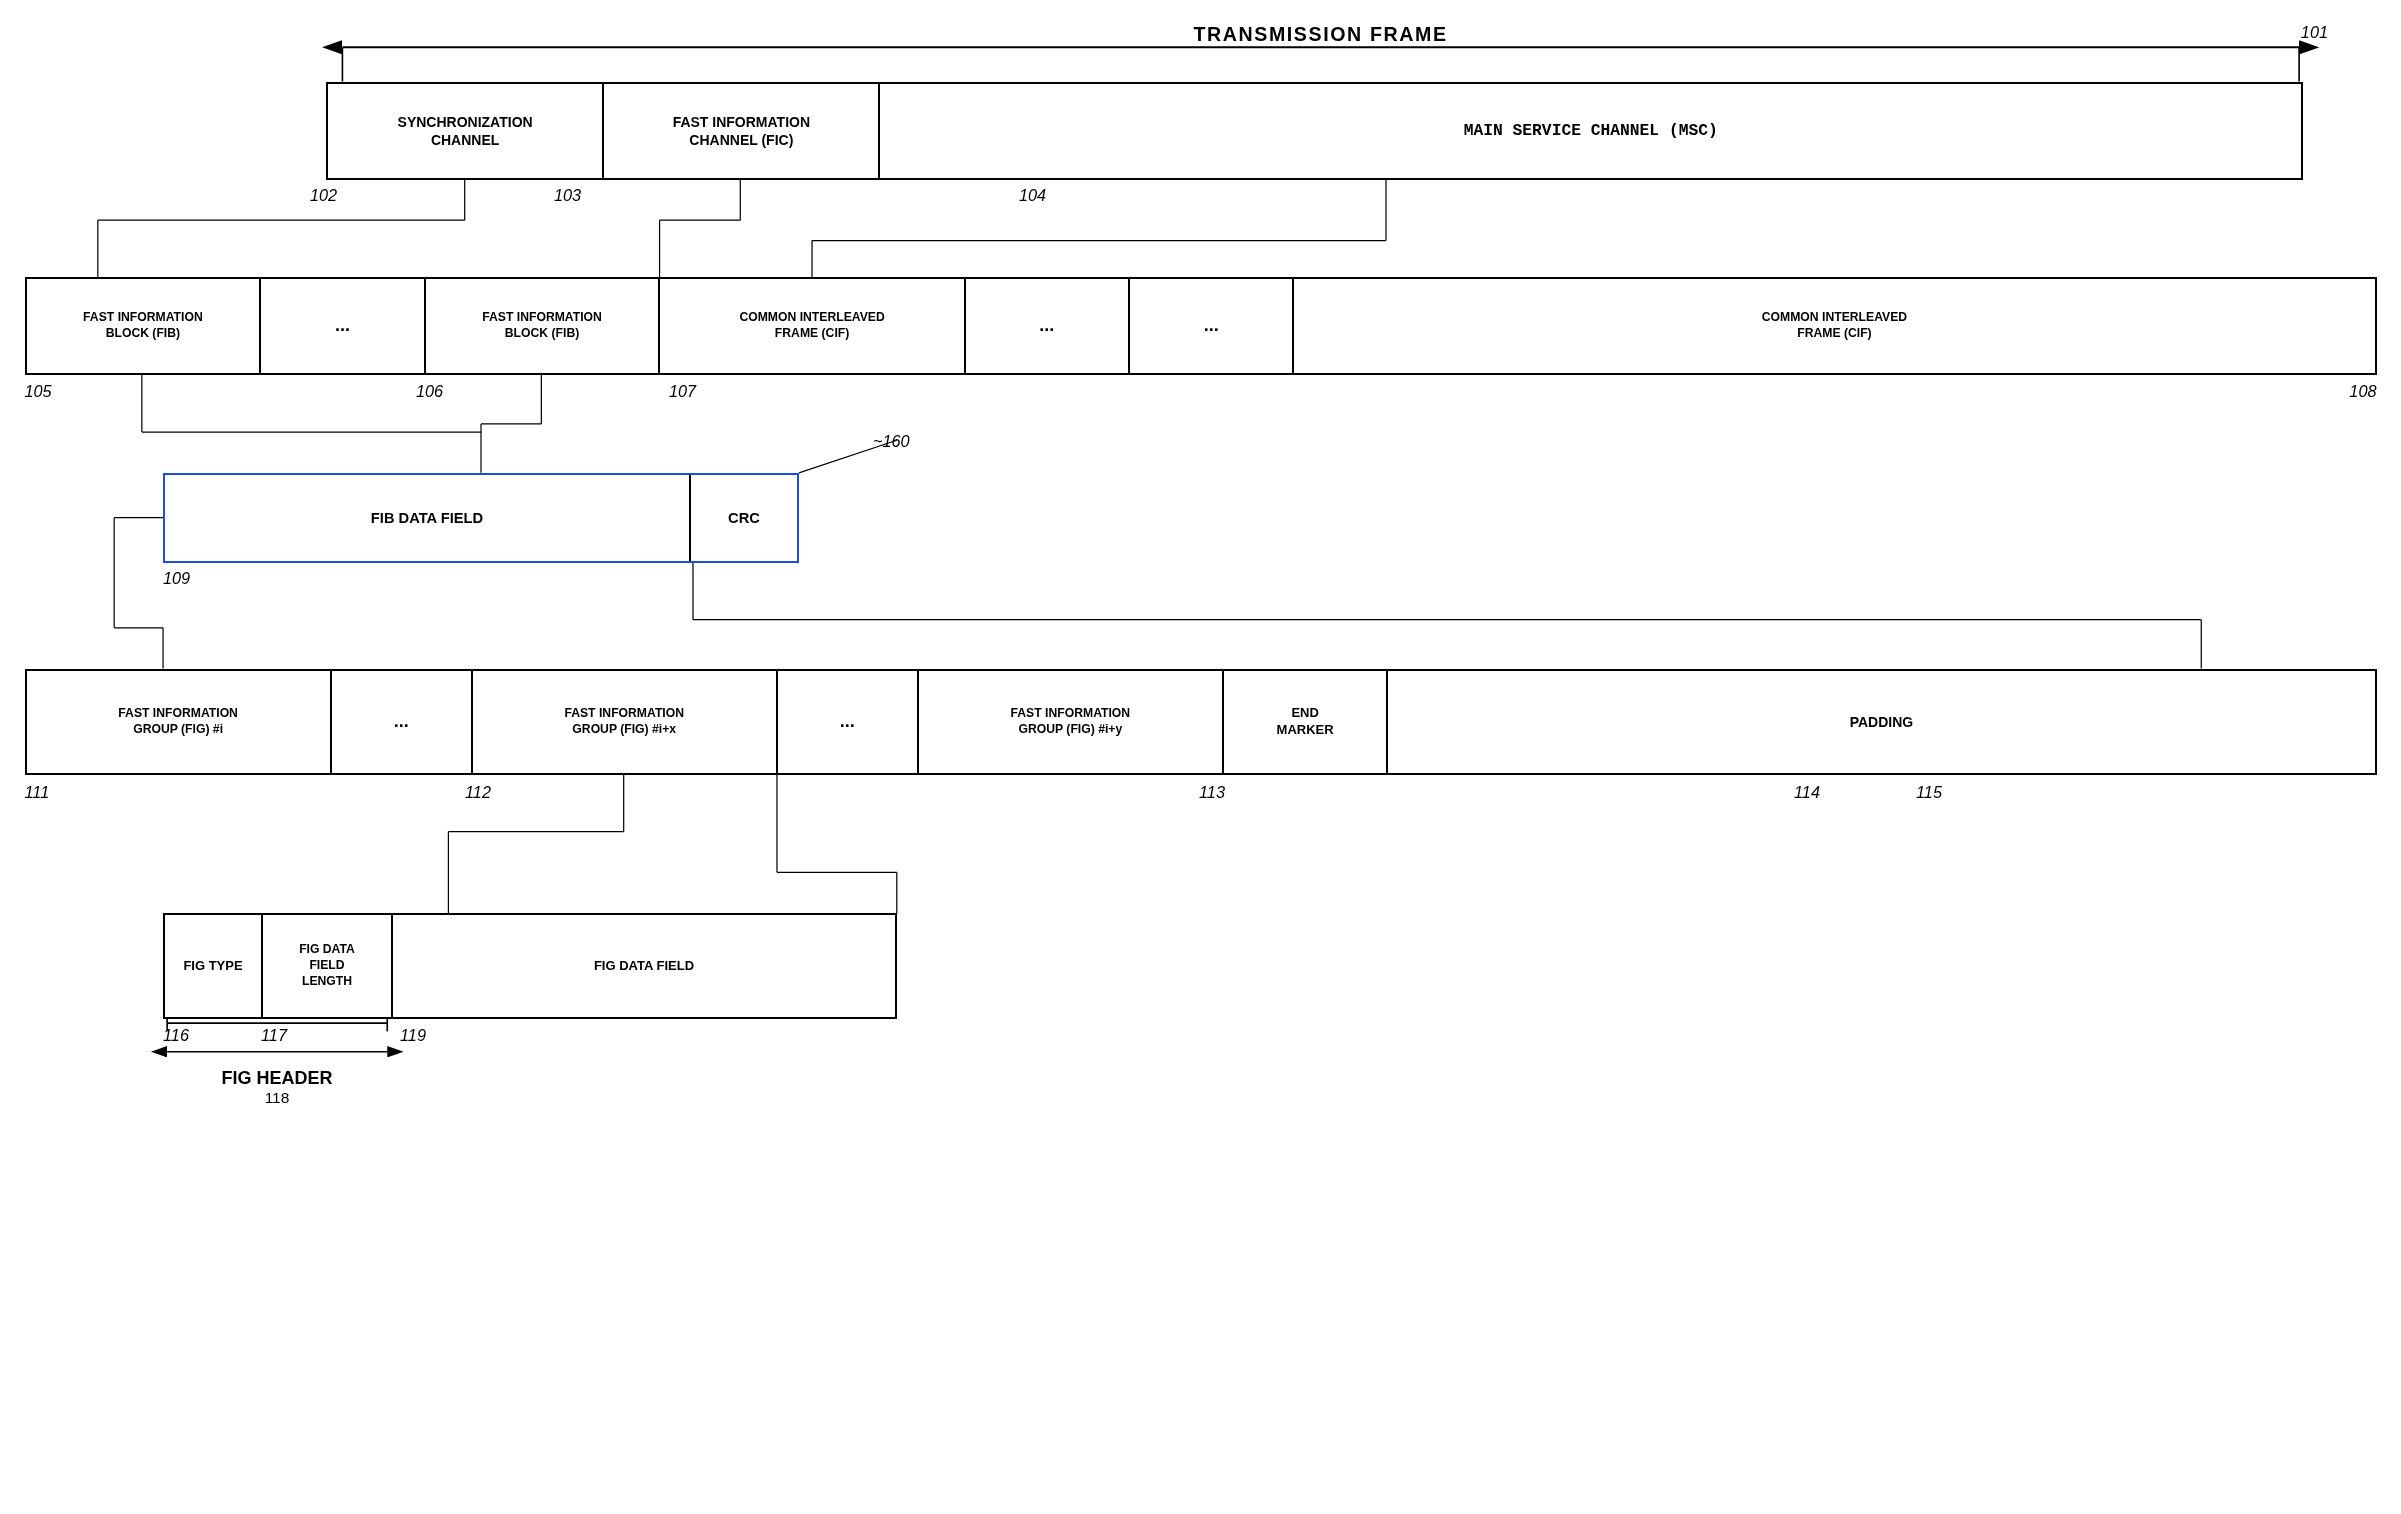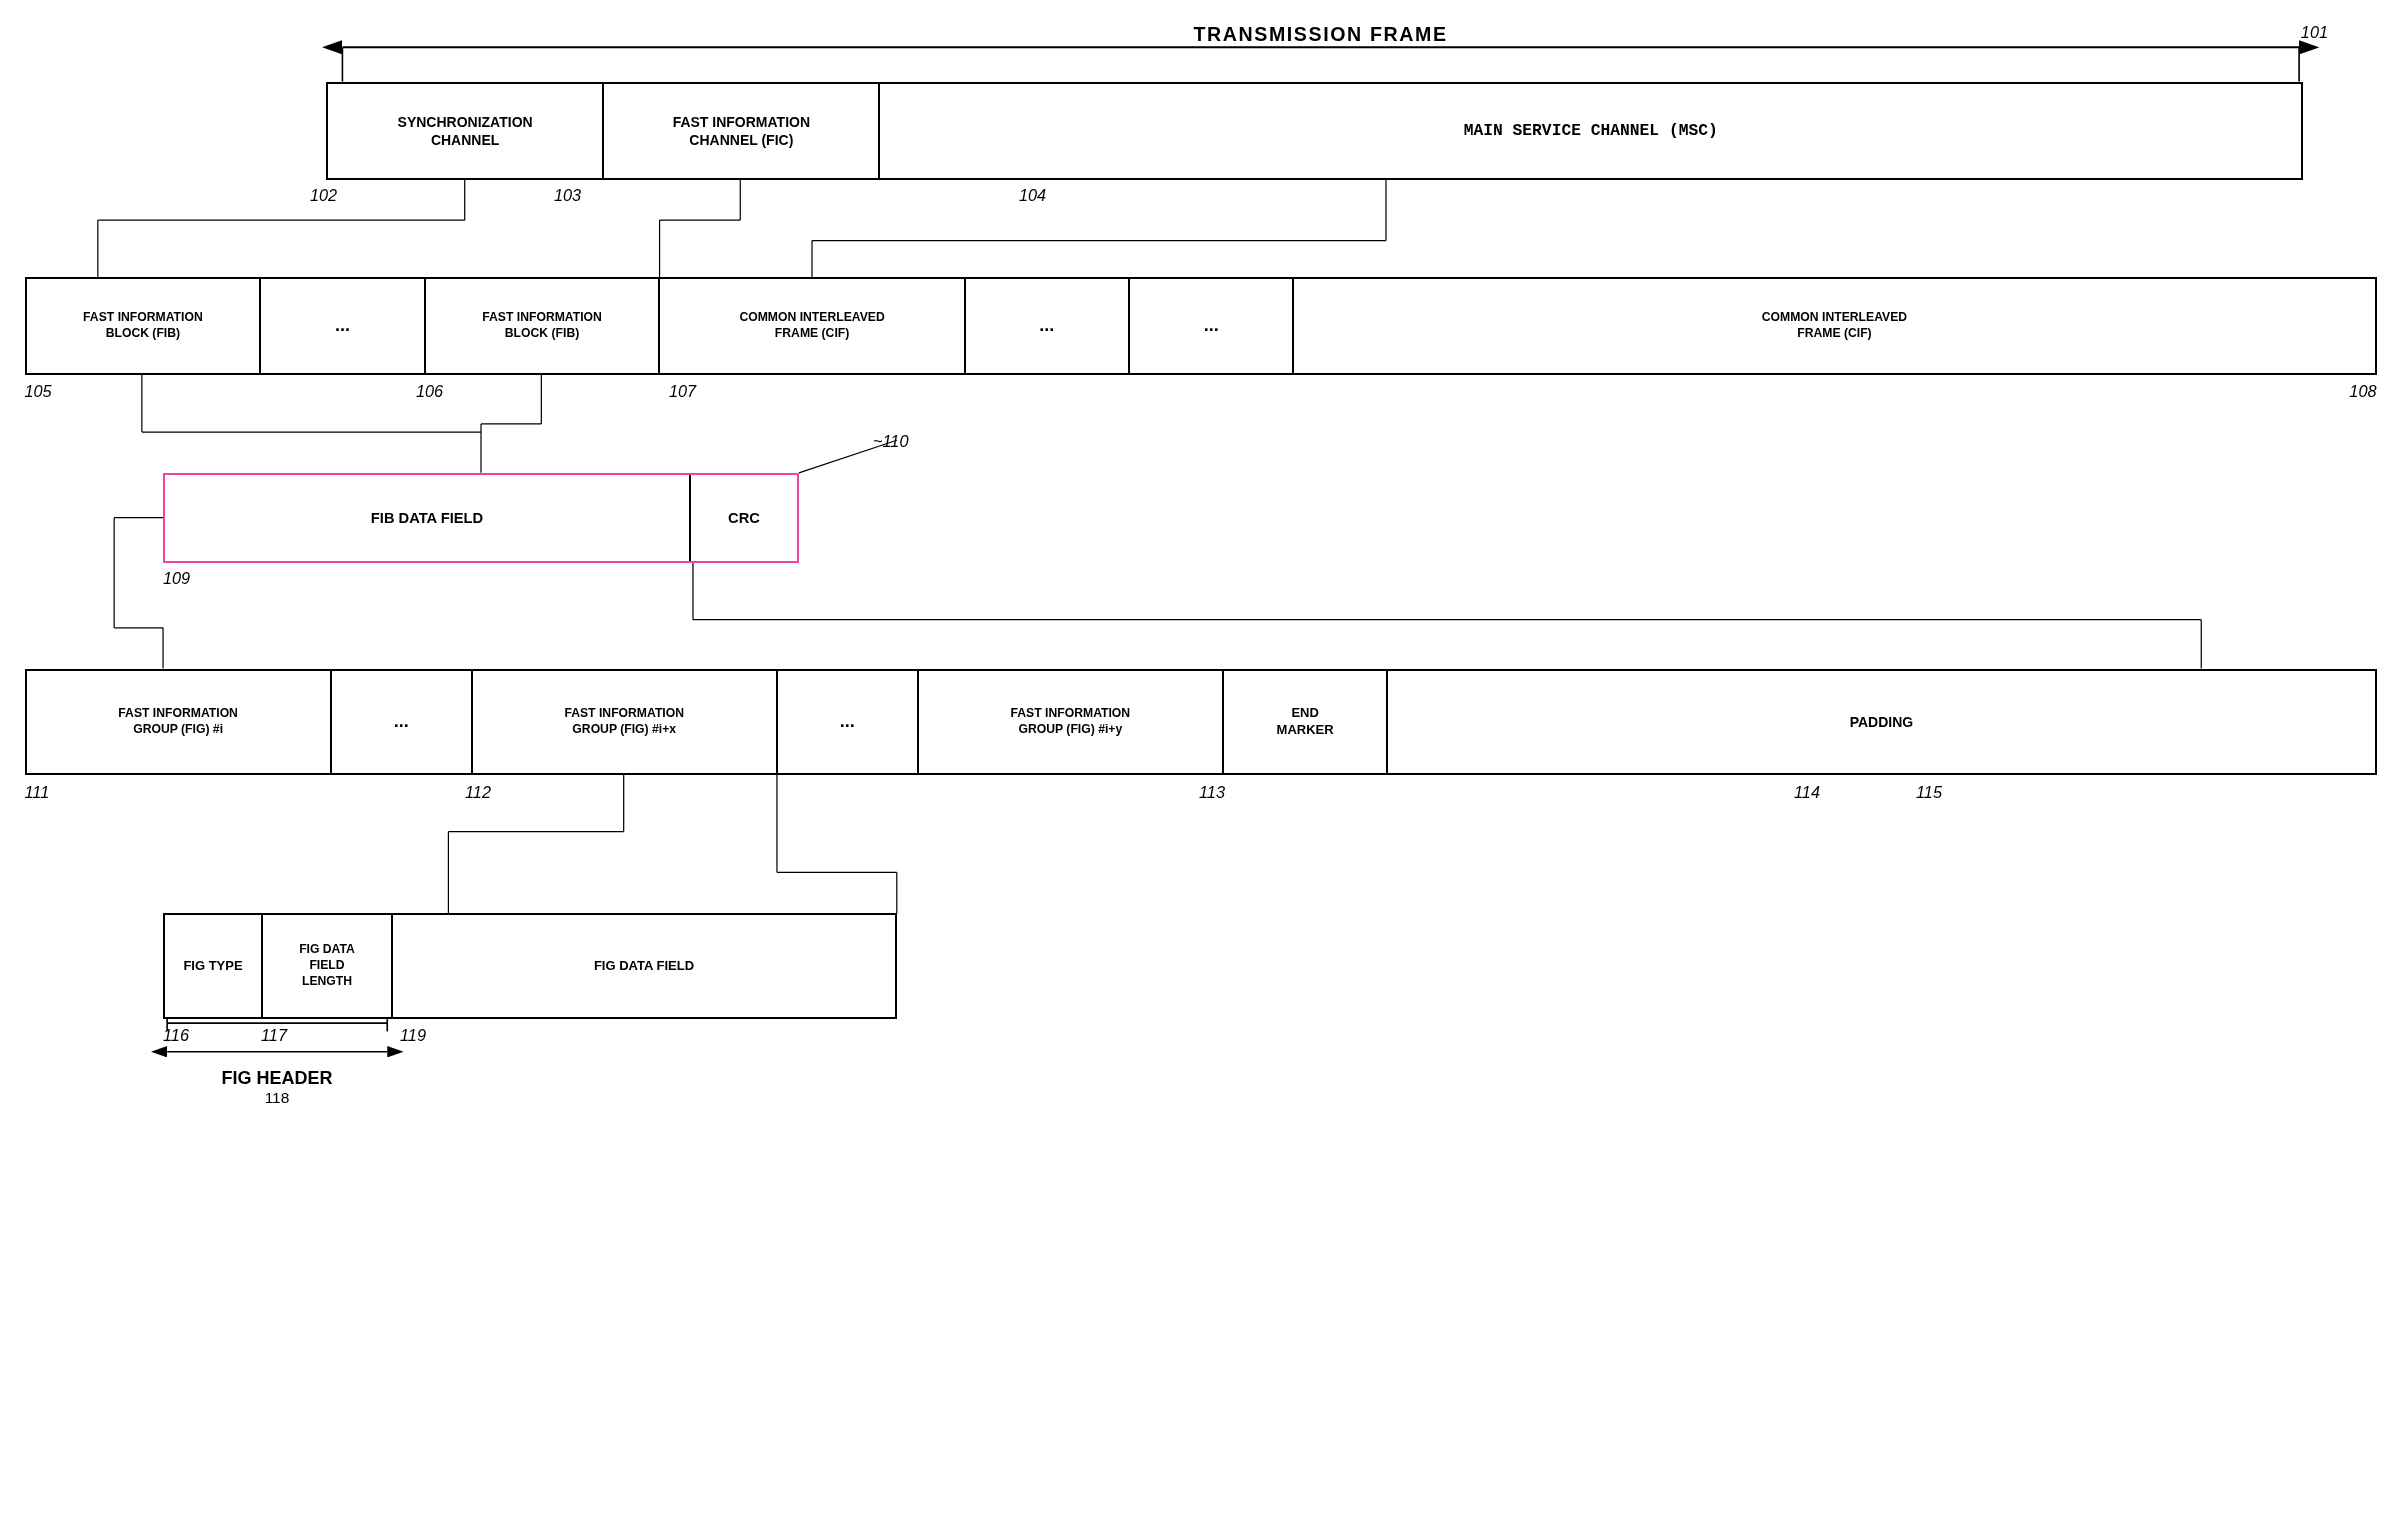--- a/index.html
+++ b/index.html
@@ -78,21 +78,21 @@
     .cell-dots3 { width: 7%; font-size: 18px; }
     .cell-cif2 { flex: 1; }
 
     
     .row3-bar {
       position: absolute;
       top: 473px;
       left: 163px;
       width: 636px;
       height: 90px;
-      border: 2px solid #ec4899;
+      border: 2px solid #1d4ed8;
       display: flex;
     }
     .row3-cell {
       border-right: 2px solid #000;
       display: flex;
       align-items: center;
       justify-content: center;
       text-align: center;
       font-size: 14.7px;
       font-weight: bold;
@@ -308,21 +308,21 @@
     <div class="row3-cell cell-fibdata">
       <span>FIB DATA FIELD</span>
     </div>
     <div class="row3-cell cell-crc">
       <span>CRC</span>
     </div>
   </div>
 
   <div class="ref-num" style="top:569px; left:163px;">109</div>
 
-  <div class="ref-num" style="top:432px; left:873px;">~110</div>
+  <div class="ref-num" style="top:432px; left:873px;">~160</div>
 
   <div class="row4-bar">
     <div class="row4-cell cell-figi">
       <span style="white-space:pre-line; font-size:12.2px;">FAST INFORMATION
 GROUP (FIG) #i</span>
     </div>
     <div class="row4-cell cell-rdots1">
       <span>...</span>
     </div>
     <div class="row4-cell cell-figx">

